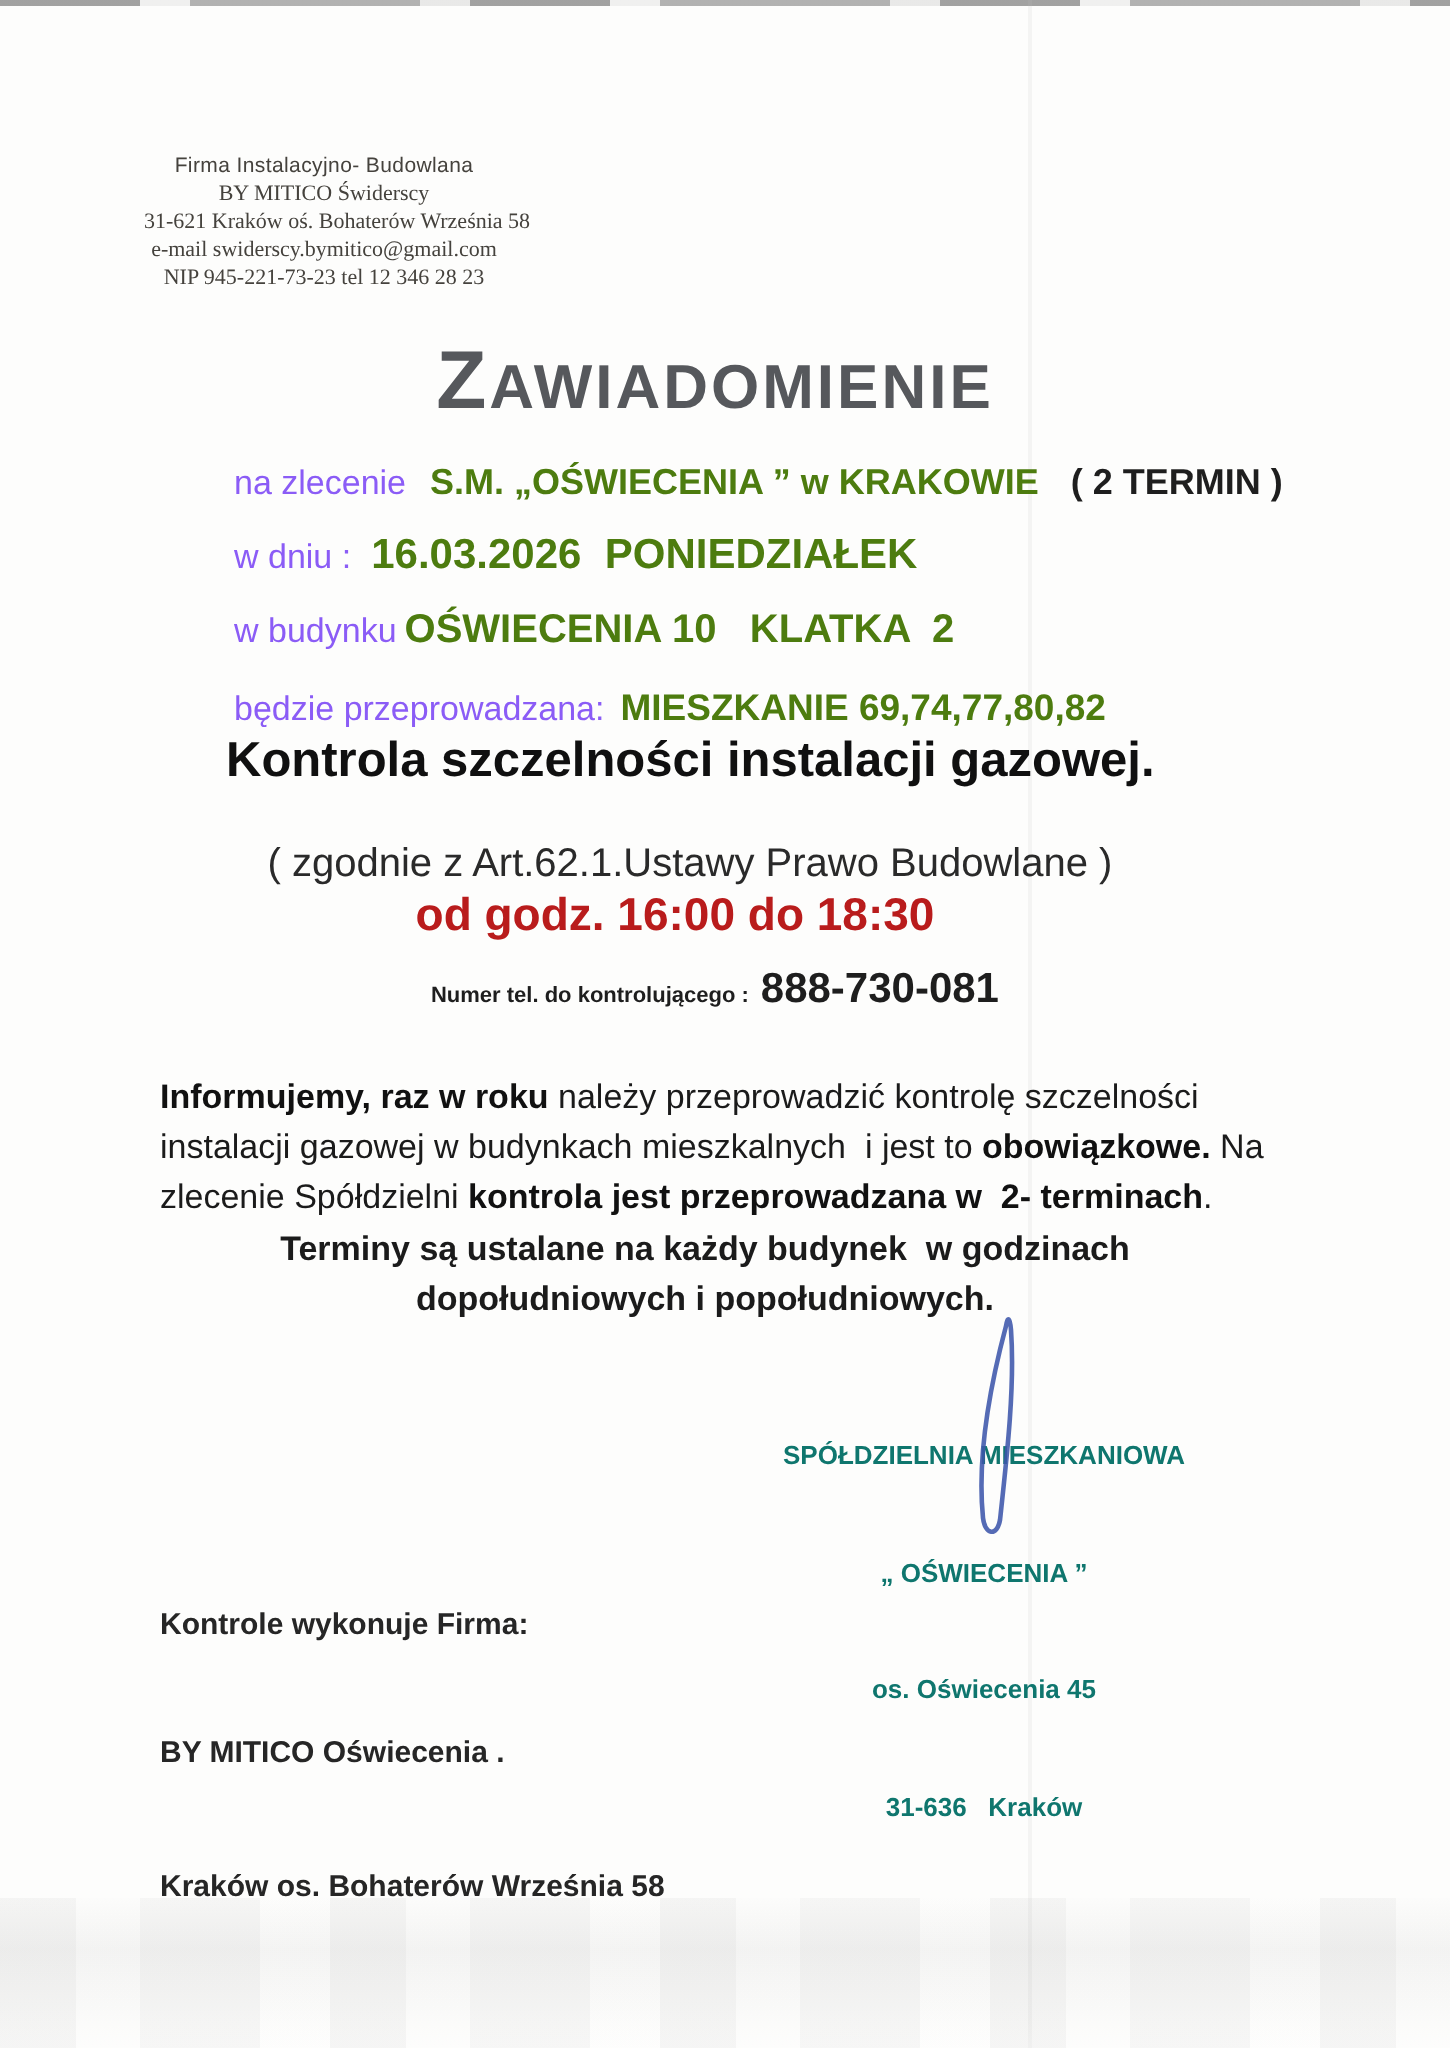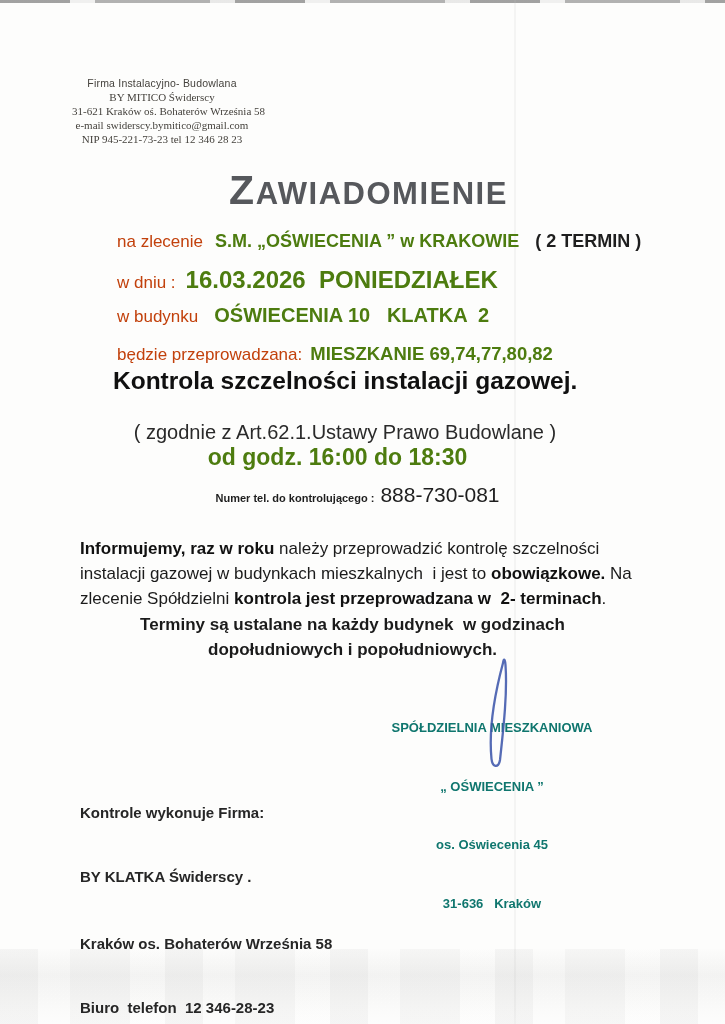--- a/index.html
+++ b/index.html
@@ -38,57 +38,57 @@
   .letterhead{
     position:absolute;left:72px;top:76px;width:180px;
     text-align:center;
     font-family:"Liberation Serif", serif;
     font-size:11px;line-height:14px;color:#45423d;
     white-space:nowrap;
   }
   .letterhead .lh-sans{font-family:"Liberation Sans", sans-serif;font-size:10.5px;letter-spacing:.2px;}
   
   .title{
-    position:absolute;top:167px;left:11px;width:715px;
+    position:absolute;top:167px;left:0;width:715px;
     text-align:center;color:#56585c;font-weight:bold;
     letter-spacing:1.5px;line-height:46px;
   }
   .title .t-first{font-size:41px;}
   .title .t-rest{font-size:31px;}
   
   .nline{position:absolute;left:117px;white-space:pre-wrap;}
-  .lbl{font-size:17px;font-weight:normal;color:#c2410c;}
+  .lbl{font-size:17px;font-weight:normal;color:#8b5cf6;}
   .val{font-weight:bold;color:#4d7c0f;}
   .l1{top:231px;}
   .l1 .val{font-size:18px;margin-left:12px;}
   .l1 .sfx{font-size:18px;font-weight:bold;margin-left:16px;}
   .l2{top:266px;}
-  .l2 .val{font-size:24px;margin-left:10px;}
+  .l2 .val{font-size:21px;margin-left:10px;}
   .l3{top:304px;}
-  .l3 .val{font-size:20px;margin-left:16px;}
+  .l3 .val{font-size:20px;margin-left:4px;}
   .l4{top:343px;}
   .l4 .val{font-size:18.5px;margin-left:8px;}
   .headline{
     position:absolute;left:113px;top:367px;
     font-size:24.5px;font-weight:bold;color:#101010;
   }
   .legal{
     position:absolute;left:0;top:421px;width:690px;
     text-align:center;font-size:20px;color:#2a2a2a;white-space:pre-wrap;
   }
   .hours{
     position:absolute;left:0;top:444px;width:675px;
-    text-align:center;font-size:23px;font-weight:bold;color:#4d7c0f;
+    text-align:center;font-size:23px;font-weight:bold;color:#b91c1c;
   }
   .phone{
     position:absolute;left:0;top:483px;width:715px;
     text-align:center;white-space:pre-wrap;
   }
   .phone .p-lbl{font-size:11px;font-weight:bold;}
-  .phone .p-num{font-size:21px;font-weight:normal;margin-left:6px;}
+  .phone .p-num{font-size:21px;font-weight:bold;margin-left:6px;}
   
   .para{
     position:absolute;left:80px;width:565px;
     font-size:17px;line-height:25px;color:#1b1b1b;
     white-space:pre-wrap;
   }
   .p1{top:536px;}
   .p2{top:612px;width:545px;font-weight:bold;text-align:center;}
   .para b{color:#111;}
   
@@ -154,18 +154,17 @@
     <div>os. Oświecenia 45</div>
     <div>31-636   Kraków</div>
   </div>
 
   <svg class="signature" viewBox="0 0 36 115" xmlns="http://www.w3.org/2000/svg">
     <path d="M 24 6 C 16 36, 9.5 72, 12.5 102 C 13.5 110.5, 19.5 111.5, 21 103 C 24.5 71, 28.5 36, 26.5 8 C 26 1.5, 24.8 1, 24 6" fill="none" stroke="#3d56ab" stroke-width="2.3" stroke-linecap="round" opacity="0.88"></path>
   </svg>
 
   <div class="footer">
     <div>Kontrole wykonuje Firma:</div>
-    <div>BY KLATKA Świderscy .</div>
+    <div>BY MITICO Oświecenia .</div>
     <div>Kraków os. Bohaterów Września 58</div>
-    <div>Biuro  telefon  12 346-28-23</div>
   </div>
 
 </div>
 
 </body></html>

